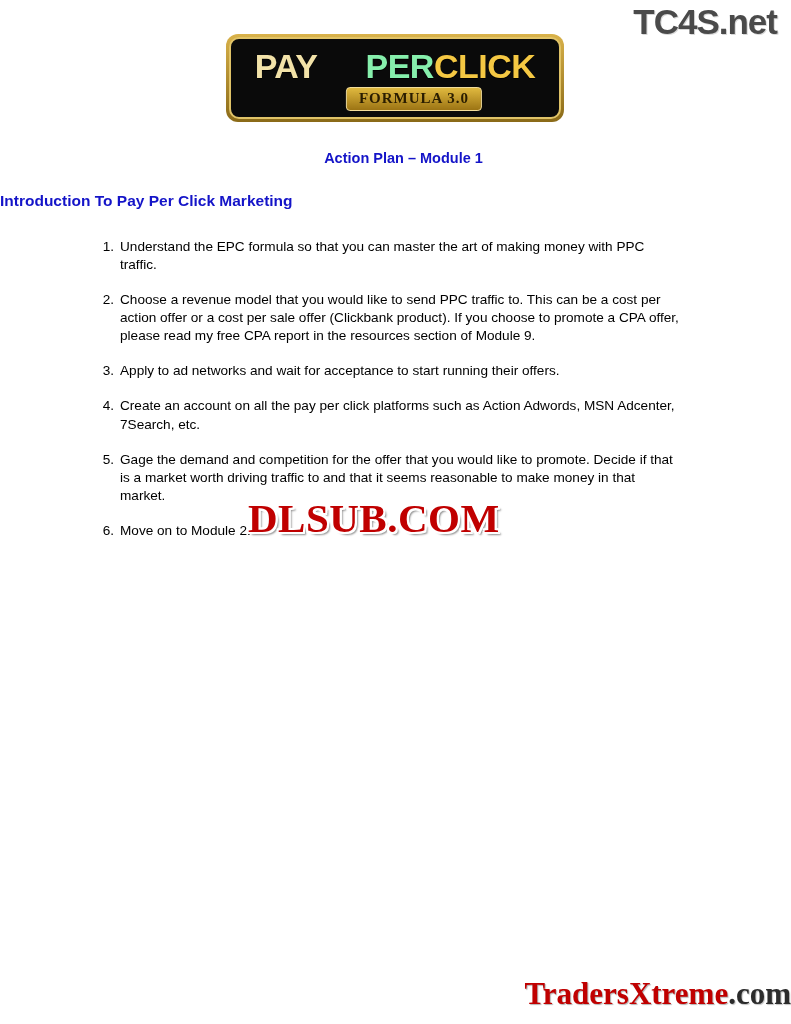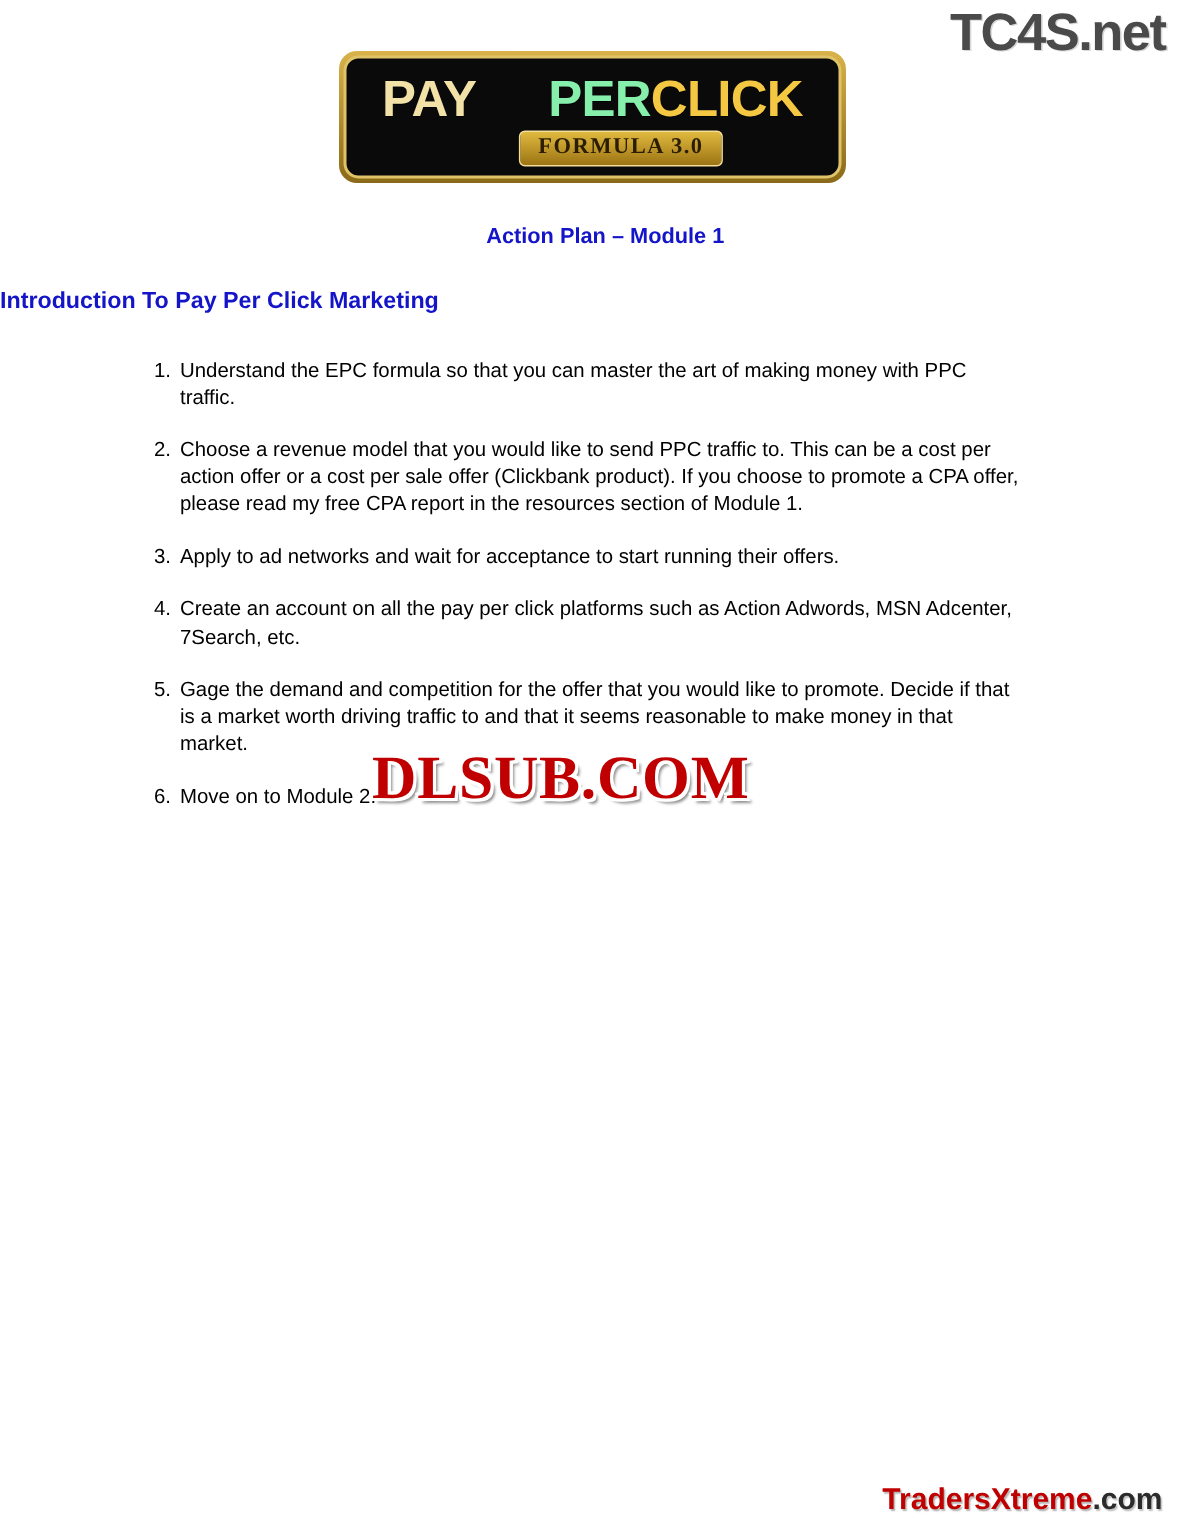--- a/index.html
+++ b/index.html
@@ -156,24 +156,24 @@
     text-shadow:
       2px 0 0 #ffffff, -2px 0 0 #ffffff, 0 2px 0 #ffffff, 0 -2px 0 #ffffff,
       2px 2px 0 #ffffff, -2px -2px 0 #ffffff, 2px -2px 0 #ffffff, -2px 2px 0 #ffffff,
       3px 3px 2px rgba(0,0,0,0.45);
   }
 
   
   .bottom-watermark {
     position: absolute;
     bottom: 12px;
-    right: 16px;
-    font-size: 20px;
-    font-weight: bold;
-    font-family: Liberation Sans, sans-serif;
+    right: 0;
+    font-size: 31px;
+    font-weight: bold;
+    font-family: Liberation Serif, serif;
     white-space: nowrap;
   }
   .bw-red {
     color: #c00000;
     text-shadow: 1px 1px 1px rgba(0,0,0,0.3);
   }
   .bw-dark {
     color: #2b2b2b;
     text-shadow: 1px 1px 1px rgba(0,0,0,0.25);
   }
@@ -198,21 +198,21 @@
   <h1 class="title">Action Plan – Module 1</h1>
   <h2 class="subtitle">Introduction To Pay Per Click Marketing</h2>
 
   <ol class="steps">
     <li>
       <span class="num">1.</span>
       <span class="txt">Understand the EPC formula so that you can master the art of making money with PPC traffic.</span>
     </li>
     <li>
       <span class="num">2.</span>
-      <span class="txt">Choose a revenue model that you would like to send PPC traffic to.  This can be a cost per action offer or a cost per sale offer (Clickbank product).  If you choose to promote a CPA offer, please read my free CPA report in the resources section of Module 1.</span>
+      <span class="txt">Choose a revenue model that you would like to send PPC traffic to.  This can be a cost per action offer or a cost per sale offer (Clickbank product).  If you choose to promote a CPA offer, please read my free CPA report in the resources section of Module 9.</span>
     </li>
     <li>
       <span class="num">3.</span>
       <span class="txt">Apply to ad networks and wait for acceptance to start running their offers.</span>
     </li>
     <li>
       <span class="num">4.</span>
       <span class="txt">Create an account on all the pay per click platforms such as Action Adwords, MSN Adcenter, 7Search, etc.</span>
     </li>
     <li>

